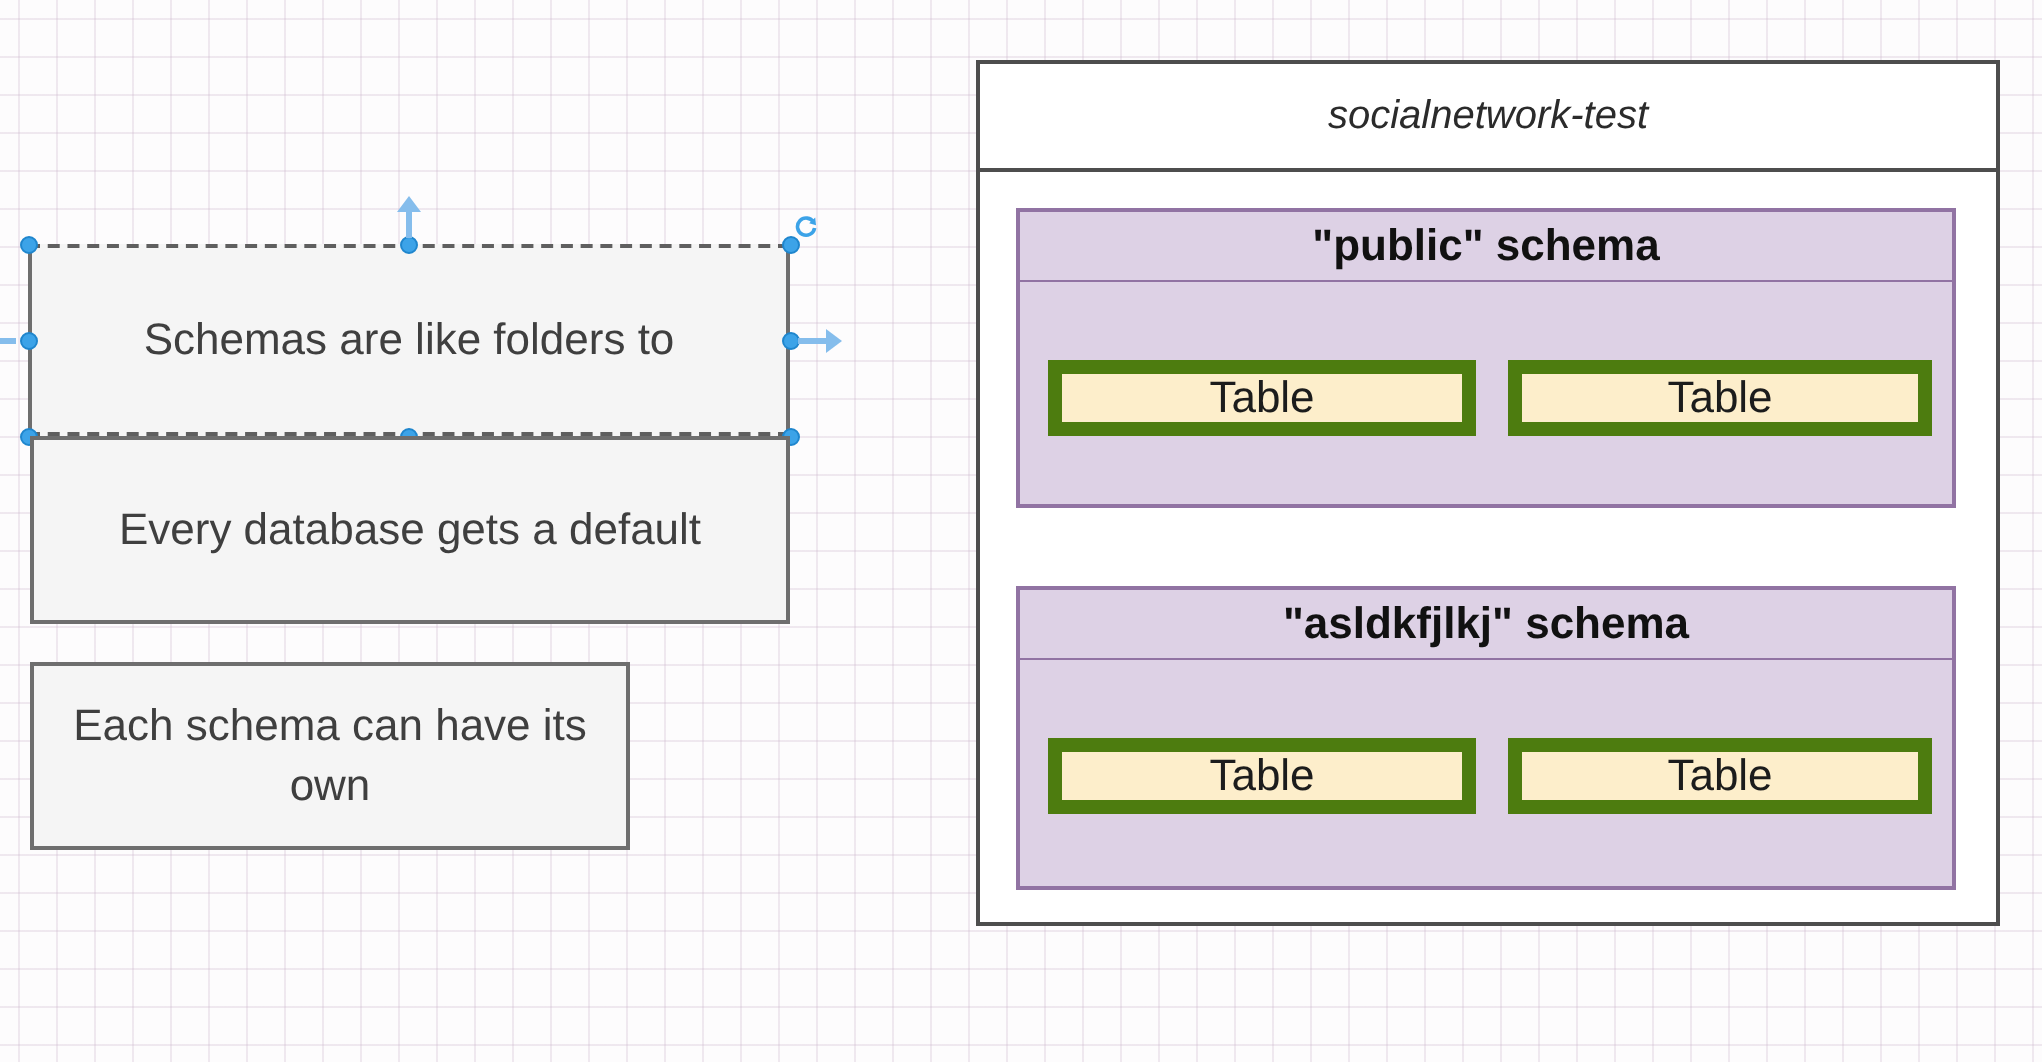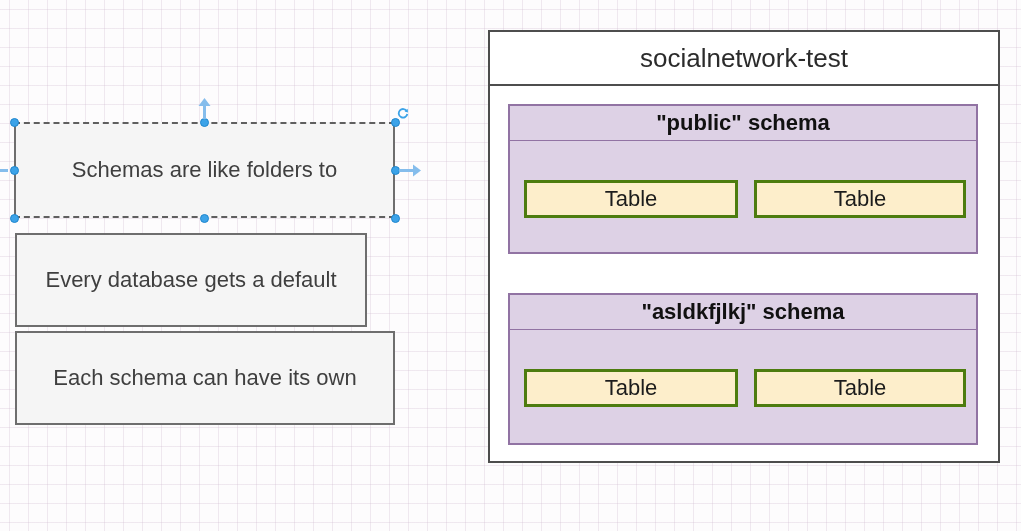--- a/index.html
+++ b/index.html
@@ -28,54 +28,54 @@
     box-sizing:border-box;
   }
   .note.plain{border:2px solid #6e6e6e;}
   .note.selected{
     border-left:2px solid #6e6e6e;
     border-right:2px solid #6e6e6e;
     border-top:2px dashed #5f5f5f;
     border-bottom:2px dashed #5f5f5f;
   }
   #note1{left:14px;top:122px;width:381px;height:96px;}
-  #note2{left:15px;top:233px;width:352px;height:94px;gap:16px;}
-  #note3{left:15px;top:331px;width:380px;height:94px;}
+  #note2{left:15px;top:218px;width:380px;height:94px;gap:16px;}
+  #note3{left:15px;top:331px;width:300px;height:94px;}
   
   .handle{
     position:absolute;width:9px;height:9px;border-radius:50%;
     background:#3ca3e8;border:1px solid #1f86cd;box-sizing:border-box;
   }
   .sel-arrow{position:absolute;}
   
   .db{
     position:absolute;left:488px;top:30px;width:512px;height:433px;
     background:#ffffff;border:2px solid #4d4d4d;box-sizing:border-box;
   }
   .db-title{
     position:absolute;left:0;right:0;top:0;height:52px;
     border-bottom:2px solid #4d4d4d;
     display:flex;align-items:center;justify-content:center;
-    font-size:26px;color:#2b2b2b;
+    font-style:italic;font-size:20px;color:#2b2b2b;
   }
   .schema{
     position:absolute;left:18px;width:470px;
     background:#ddd1e5;border:2px solid #9173a3;box-sizing:border-box;
   }
   #schema1{top:72px;height:150px;}
   #schema2{top:261px;height:152px;}
   .schema-title{
     position:absolute;left:0;right:0;top:0;height:34px;
     border-bottom:1px solid #9173a3;
     display:flex;align-items:center;justify-content:center;
     font-weight:bold;font-size:22px;color:#111111;
   }
   .table-shape{
     position:absolute;top:74px;height:38px;
-    background:#fdeecb;border:3px solid #4d7c0f;box-sizing:border-box;
+    background:#fdeecb;border:7px solid #4d7c0f;box-sizing:border-box;
     display:flex;align-items:center;justify-content:center;
     font-size:22px;color:#1c1c1c;
   }
   .table-a{left:14px;width:214px;}
   .table-b{left:244px;width:212px;}
 </style>
 </head>
 <body>
 
 <div class="canvas">

